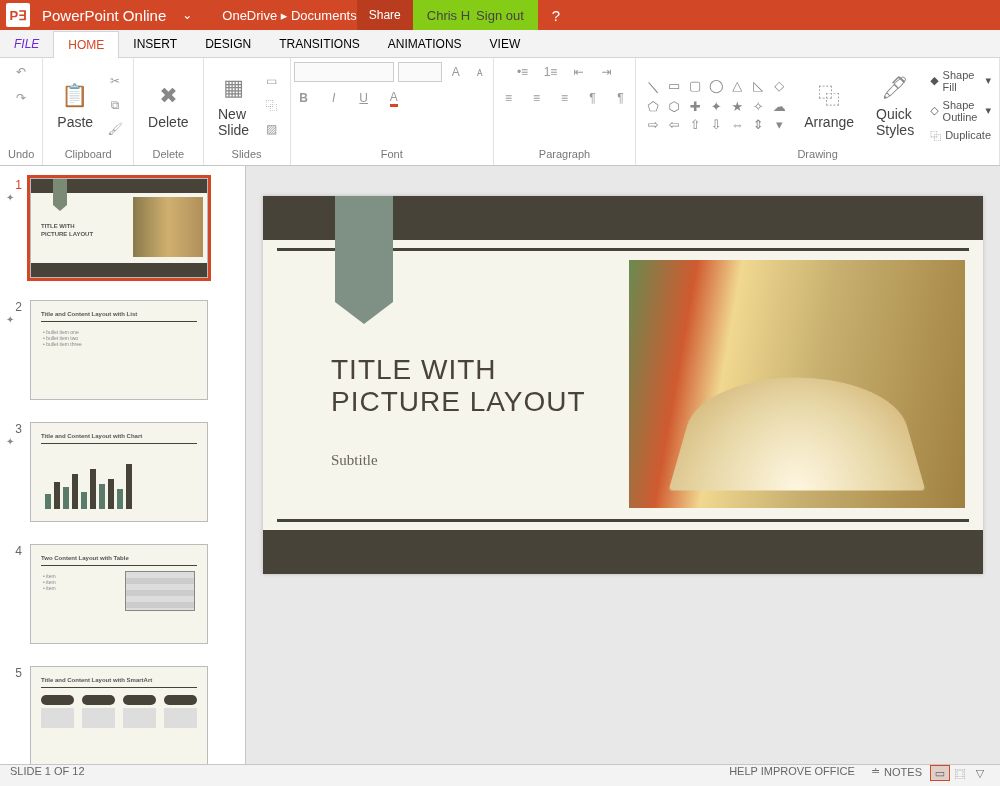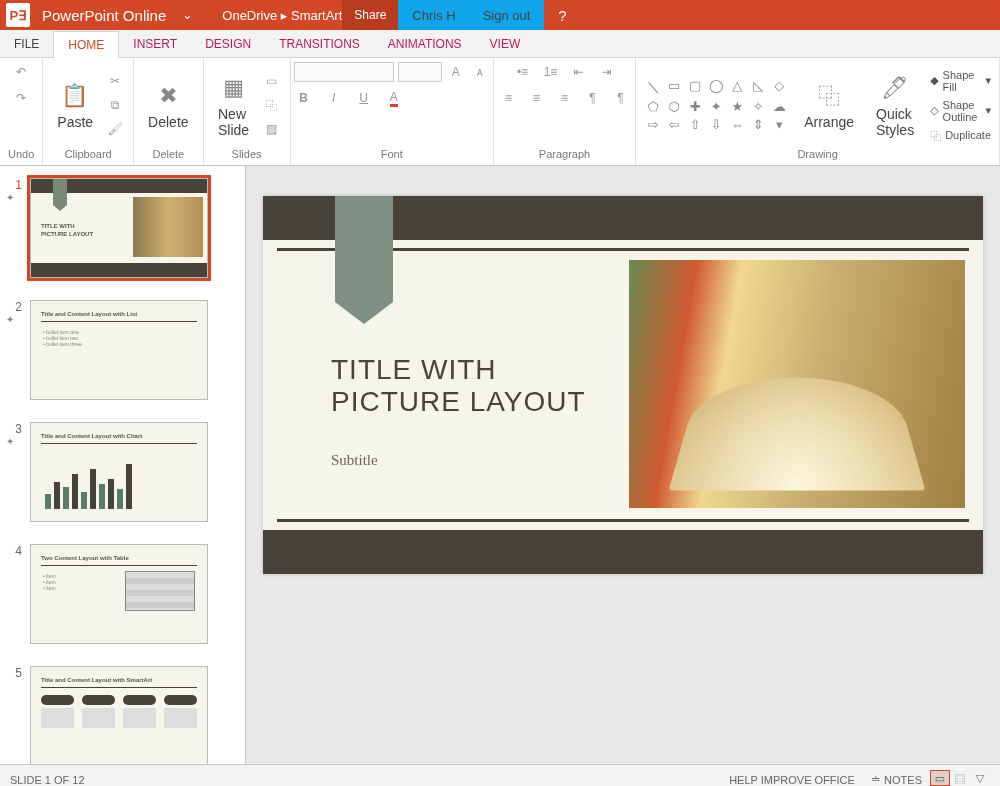--- a/index.html
+++ b/index.html
@@ -6,26 +6,26 @@
 body { width: 1000px; height: 786px; background: #fff; overflow: hidden; font-size: 12px; }
 
 .titlebar { height: 30px; background: #d24726; display: flex; align-items: center; color: #fff; }
 .app-icon { width: 24px; height: 24px; background: #fff; color: #d24726; display: flex; align-items: center; justify-content: center; font-weight: bold; font-size: 13px; margin: 0 6px; border-radius: 2px; }
 .app-title { font-size: 15px; padding: 0 6px; }
 .chev { padding: 0 10px; }
 .breadcrumb { padding-left: 20px; font-size: 13px; }
 .breadcrumb a { color: #fff; text-decoration: none; }
 .doc-title { flex: 1; text-align: center; font-size: 13px; padding-right: 80px;}
 .share-btn { padding: 0 12px; height: 100%; display: flex; align-items: center; background: #b83c1d; }
-.user-area { background: #0ea5e9; color: #444; height: 100%; display: flex; align-items: center; padding: 0 14px; gap: 27px; font-size: 13px; }
+.user-area { background: #84cc16; color: #444; height: 100%; display: flex; align-items: center; padding: 0 14px; gap: 6px; font-size: 13px; }
 .help { color: #fff; padding: 0 14px; font-size: 15px; }
 
 .tabbar { height: 28px; background: #f3f3f3; display: flex; align-items: end; border-bottom: 1px solid #d4d4d4; }
-.tab { padding: 6px 14px; font-size: 12px; color: #be185d; cursor: pointer; }
-.tab.file { color: #404040; }
+.tab { padding: 6px 14px; font-size: 12px; color: #000000; cursor: pointer; }
+.tab.file { color: #6d28d9; font-style: italic; }
 .tab.active { background: #fff; color: #d24726; border-top: 1px solid #d4d4d4; border-left: 1px solid #d4d4d4; border-right: 1px solid #d4d4d4; margin-bottom: -1px; }
 
 .ribbon { height: 108px; background: #fff; display: flex; border-bottom: 1px solid #c6c6c6; }
 .ribbon-group { display: flex; flex-direction: column; align-items: center; padding: 4px 8px 2px; border-right: 1px solid #e2e2e2; }
 .ribbon-group .controls { flex: 1; display: flex; align-items: center; gap: 6px; }
 .ribbon-group .label { font-size: 11px; color: #777; padding-bottom: 3px; }
 .iconbtn { width: 20px; height: 20px; display: inline-flex; align-items: center; justify-content: center; color: #999; }
 .big-btn { display: flex; flex-direction: column; align-items: center; gap: 2px; padding: 4px 6px; }
 .big-btn .glyph { width: 32px; height: 32px; display: flex; align-items: center; justify-content: center; font-size: 22px; color: #888; }
 .big-btn .txt { font-size: 14px; color: #444; }
@@ -64,37 +64,37 @@
 .slide .bookmark-lg { position: absolute; top: 0; left: 72px; width: 58px; height: 106px; background: #7e9184; }
 .slide .bookmark-lg::after { content:''; position:absolute; bottom:-22px; left:0; border-left:29px solid transparent; border-right:29px solid transparent; border-top:22px solid #7e9184; }
 .slide .pic-lg { position: absolute; right: 18px; top: 64px; width: 336px; height: 248px; background: linear-gradient(100deg,#6a8a50 0%, #d05a30 18%, #f0d890 30%, #c8b070 55%, #a08040 100%); display:flex; align-items:flex-end; justify-content:center; }
 .slide .book-shape { width: 220px; height: 140px; background: radial-gradient(ellipse at 50% 100%, #fdf6e0 0%, #e8d8a8 50%, #d0b070 100%); border-radius: 50% 50% 4px 4px; transform: perspective(300px) rotateX(38deg); margin-bottom: 12px; position:relative; }
 .slide .title-txt { position: absolute; left: 68px; top: 158px; font-family: Georgia, serif; font-size: 28px; color: #4a4438; letter-spacing: 1px; }
 .slide .sub-txt { position: absolute; left: 68px; top: 256px; font-family: Georgia, serif; font-size: 15px; color: #6a6458; }
 
 .notes-area { margin: 34px auto 0; width: 720px; font-size: 14.5px; color: #555; text-align: justify; }
 .notes-area b { color: #333; }
 
-.statusbar { height: 22px; background: #f3f3f3; border-top: 1px solid #c6c6c6; display: flex; align-items: flex-end; padding: 0 10px; font-size: 11px; color: #666; }
+.statusbar { height: 22px; background: #f3f3f3; border-top: 1px solid #c6c6c6; display: flex; align-items: flex-start; padding: 0 10px; font-size: 11px; color: #666; }
 .statusbar .spacer { flex: 1; }
 .statusbar .sbtn { padding: 0 8px; display: inline-flex; align-items: center; gap: 4px; }
 .view-icon { width: 20px; height: 16px; display: inline-flex; align-items:center; justify-content:center; }
 .view-icon.active { background: #e0cfc8; border: 1px solid #d24726; }
 </style>
 </head>
 <body>
 
 <div class="titlebar">
   <div class="app-icon">P∃</div>
   <div class="app-title">PowerPoint Online</div>
   <div class="chev">⌄</div>
   <div class="breadcrumb">
     <a>OneDrive</a>
     <span> ▸ </span>
-    <a>SmartArt</a>
+    <a>Documents</a>
   </div>
   <div class="share-btn">Share</div>
   <div class="user-area">
     <span>Chris H</span>
     <span>Sign out</span>
   </div>
   <div class="help">?</div>
 </div>
 
 <div class="tabbar">

